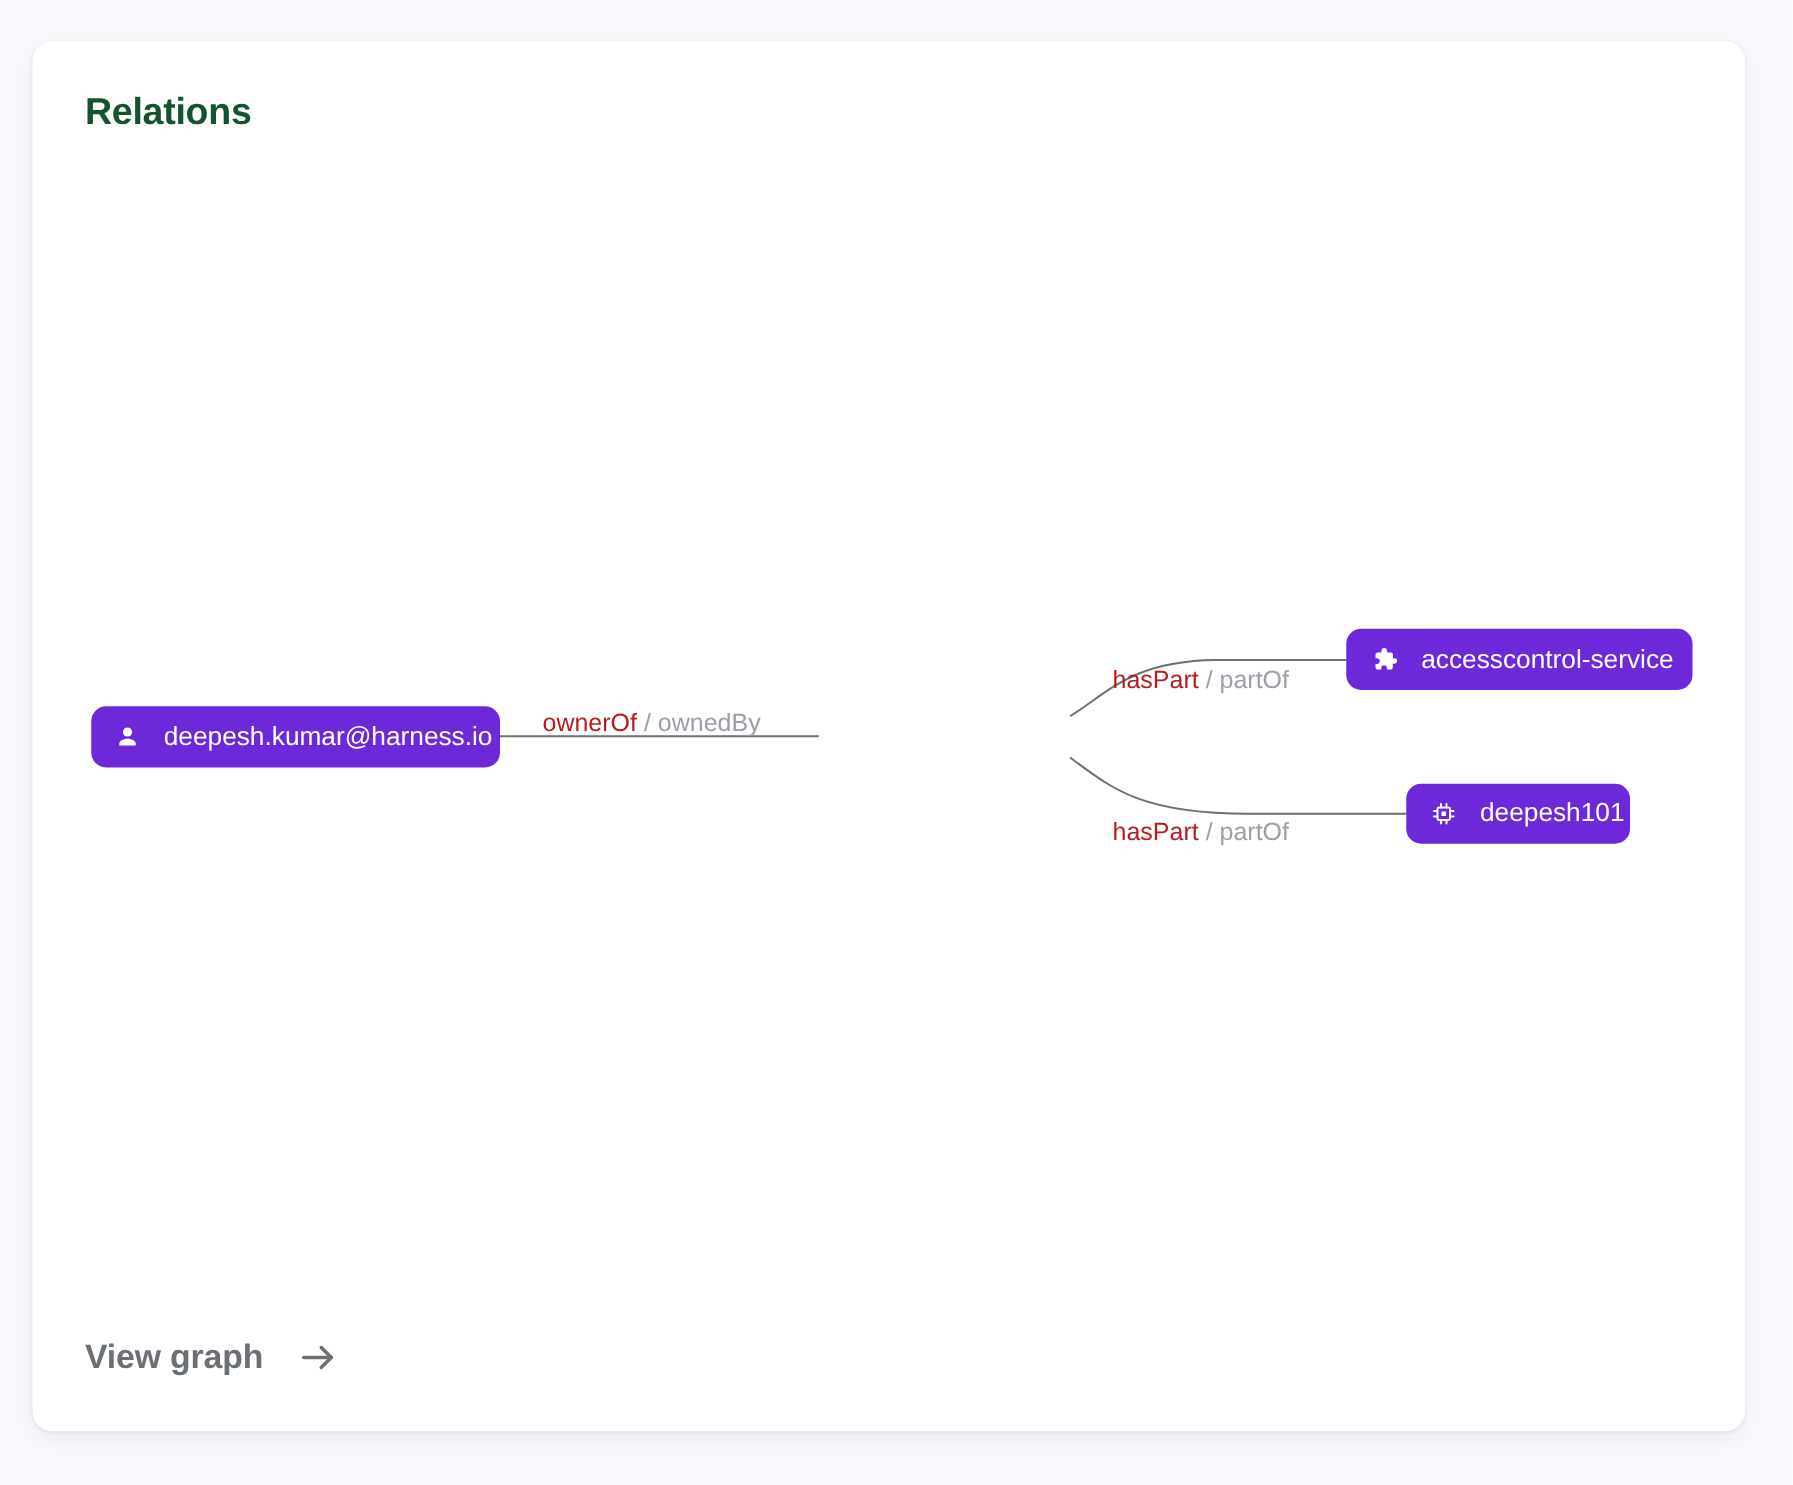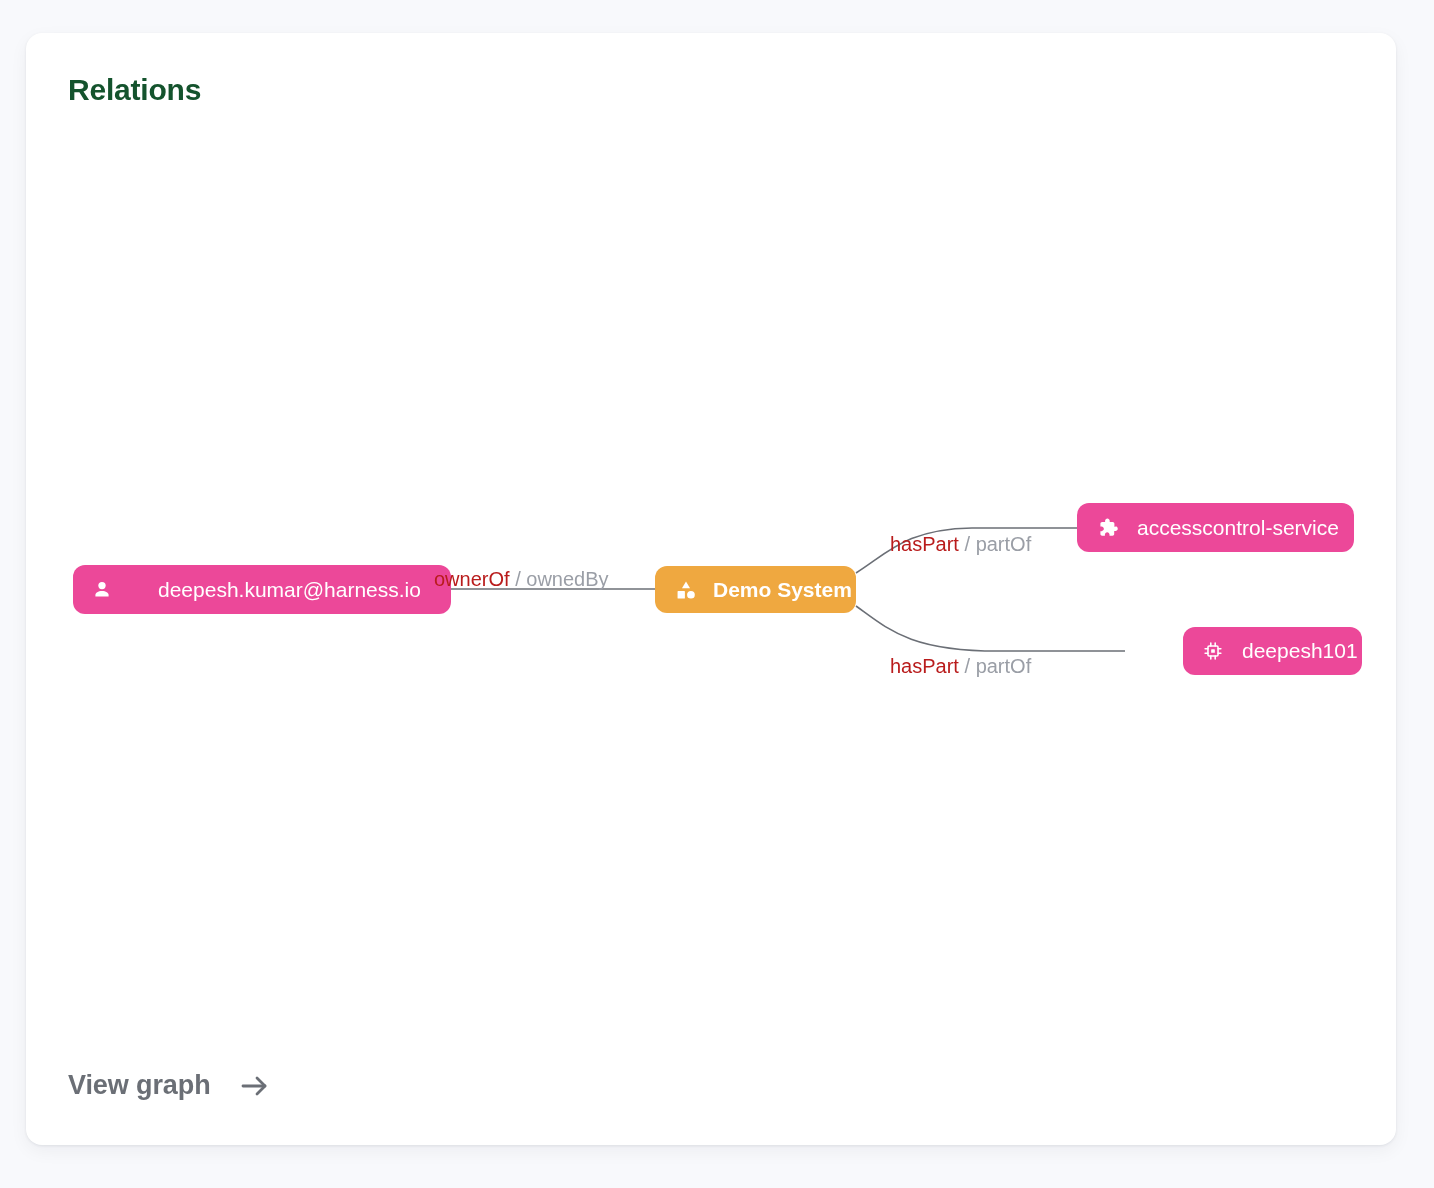--- a/index.html
+++ b/index.html
@@ -67,37 +67,36 @@
     display: flex;
     align-items: center;
     justify-content: center;
     flex: 0 0 auto;
   }
   .node .node-label {
     color: #ffffff;
     font-size: 21px;
   }
   .node-blue {
-    background: #ec4899;
+    background: #6d28d9;
   }
   .node-orange {
     background: #efa840;
   }
   .node-orange .node-label {
     font-weight: bold;
   }
 
   
   #node-user {
     left: 47px;
     top: 532px;
-    width: 378px;
+    width: 327px;
     height: 49px;
     padding-left: 18px;
-    gap: 27px;
   }
   #node-user .node-label { margin-left: 18px; }
 
   #node-system {
     left: 629px;
     top: 533px;
     width: 201px;
     height: 47px;
     padding-left: 20px;
   }
@@ -106,21 +105,21 @@
   #node-service {
     left: 1051px;
     top: 470px;
     width: 277px;
     height: 49px;
     padding-left: 19px;
   }
   #node-service .node-label { margin-left: 18px; }
 
   #node-resource {
-    left: 1157px;
+    left: 1099px;
     top: 594px;
     width: 179px;
     height: 48px;
     padding-left: 19px;
   }
   #node-resource .node-label { margin-left: 18px; }
 
   
   .edge-label {
     position: absolute;
@@ -175,30 +174,20 @@
     <div class="node node-blue" id="node-user">
       <span class="node-icon">
         <svg width="22" height="22" viewBox="0 0 24 24" fill="#ffffff">
           <circle cx="12" cy="7.2" r="4"></circle>
           <path d="M12 13c-4.2 0-7.2 2.1-7.2 4.4V19h14.4v-1.6C19.2 15.1 16.2 13 12 13z"></path>
         </svg>
       </span>
       <span class="node-label">deepesh.kumar@harness.io</span>
     </div>
 
-    <div class="node node-orange" id="node-system">
-      <span class="node-icon">
-        <svg width="22" height="22" viewBox="0 0 24 24" fill="#ffffff">
-          <path d="M12 2.6 L16.4 10.2 H7.6 Z"></path>
-          <rect x="2.8" y="13.2" width="8" height="8" rx="0.6"></rect>
-          <circle cx="17.4" cy="17.2" r="4.2"></circle>
-        </svg>
-      </span>
-      <span class="node-label">Demo System</span>
-    </div>
 
     <div class="node node-blue" id="node-service">
       <span class="node-icon">
         <svg width="23" height="23" viewBox="0 0 24 24" fill="#ffffff">
           <path d="M20.5 11.2h-1.3V8.1c0-1-.8-1.8-1.8-1.8h-3.1V5c0-1.3-1.1-2.4-2.4-2.4S9.5 3.7 9.5 5v1.3H6.4c-1 0-1.8.8-1.8 1.8v2.9h1.2c1.3 0 2.4 1.1 2.4 2.4s-1.1 2.4-2.4 2.4H4.6v2.9c0 1 .8 1.8 1.8 1.8h2.9v-1.2c0-1.3 1.1-2.4 2.4-2.4s2.4 1.1 2.4 2.4v1.2h3.1c1 0 1.8-.8 1.8-1.8v-3.1h1.3c1.3 0 2.4-1.1 2.4-2.4s-1.1-2.4-2.2-2.4z"></path>
         </svg>
       </span>
       <span class="node-label">accesscontrol-service</span>
     </div>
 

